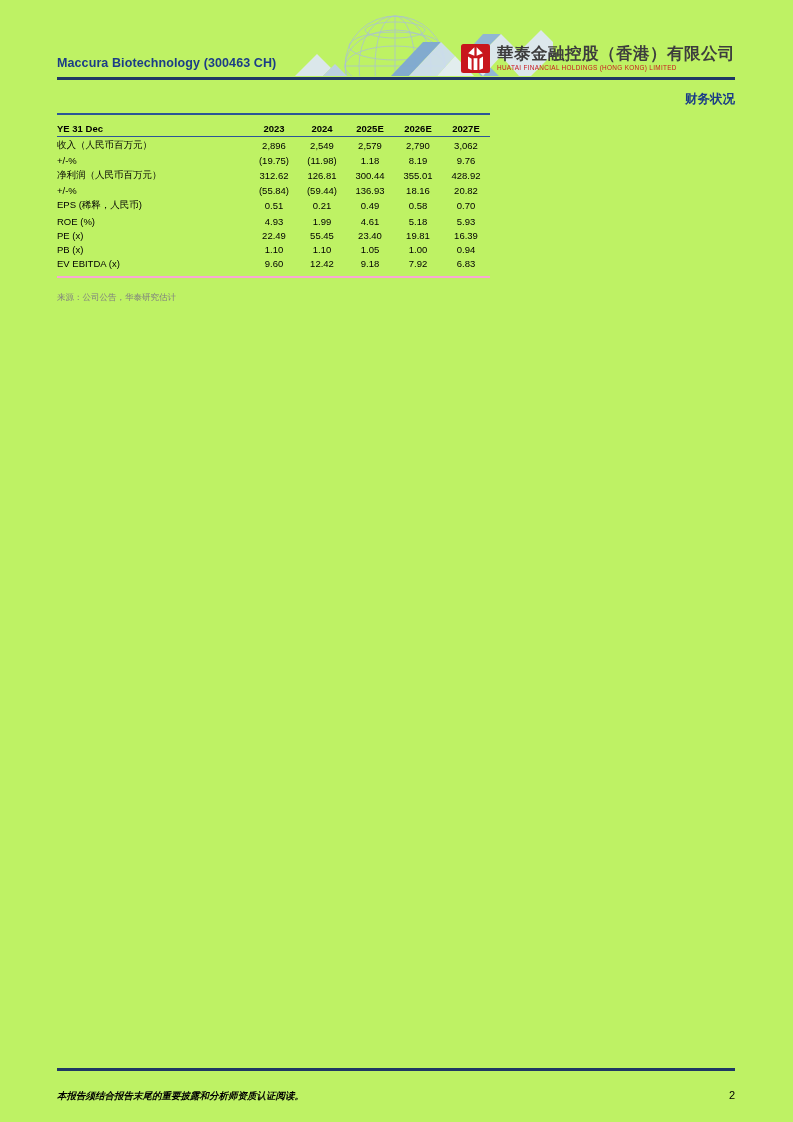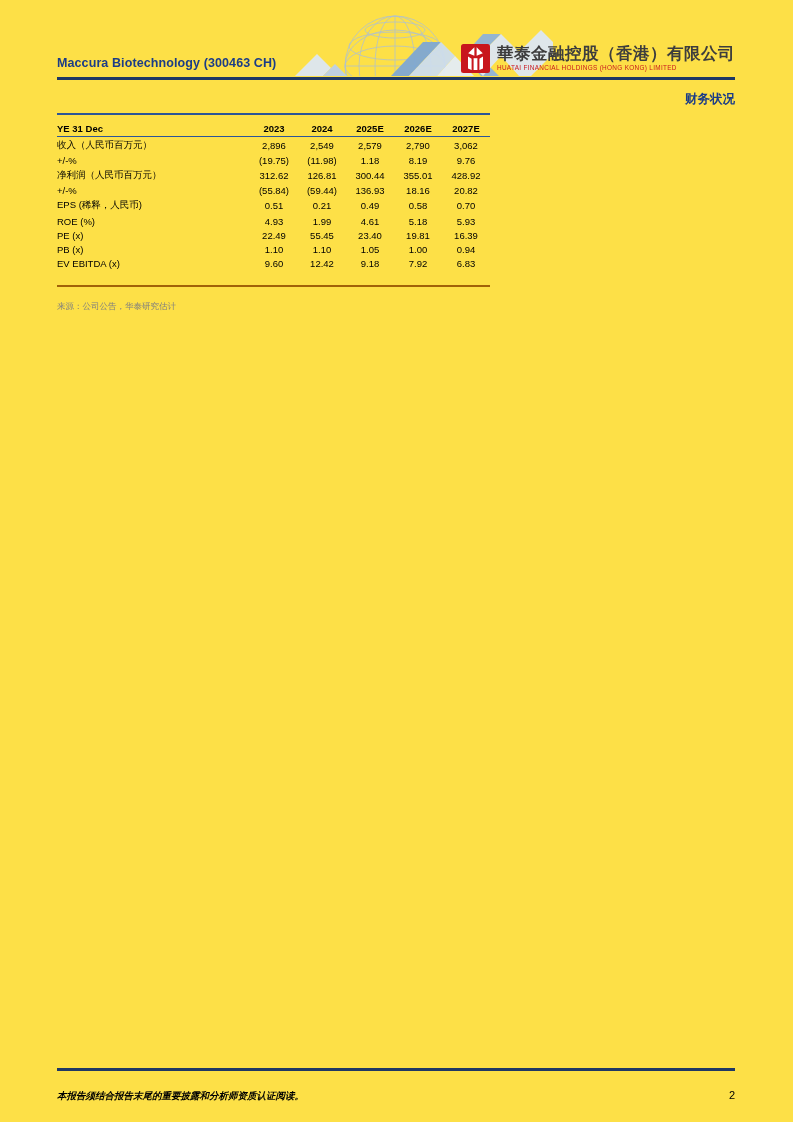--- a/index.html
+++ b/index.html
@@ -1,20 +1,20 @@
 <!DOCTYPE html>
 <html><head>
 <meta charset="utf-8">
 <style>
   * { margin:0; padding:0; box-sizing:border-box; }
   html,body { background:#ffffff; }
   .page {
     position:relative;
     width:793px; height:1122px;
-    background:#fde047;
+    background:#bef264;
     font-family:"Liberation Sans", sans-serif;
     color:#000;
     overflow:hidden;
   }
   .content {
     position:absolute;
     left:57px; width:678px; top:0;
   }
 
   
@@ -65,21 +65,21 @@
   table.fin thead th {
     border-top:2px solid #2c5597;
     border-bottom:1px solid #2c5597;
     font-weight:700;
     padding:8px 0 2px 0;
     margin-left:20px;
   }
   table.fin th:first-child, table.fin td:first-child { text-align:left; }
   table.fin th, table.fin td { text-align:center; white-space:nowrap; }
   table.fin tbody td { padding:1.6px 0; }
-  table.fin tbody tr:last-child td { border-bottom:2px solid #a16207; padding-bottom:16px; }
+  table.fin tbody tr:last-child td { border-bottom:2px solid #f9a8d4; padding-bottom:7px; }
   .source-note {
     margin-top:14px;
     font-size:8.5px;
     color:#7f7f7f;
   }
 
   
   .footer {
     position:absolute;
     left:57px; width:678px;

